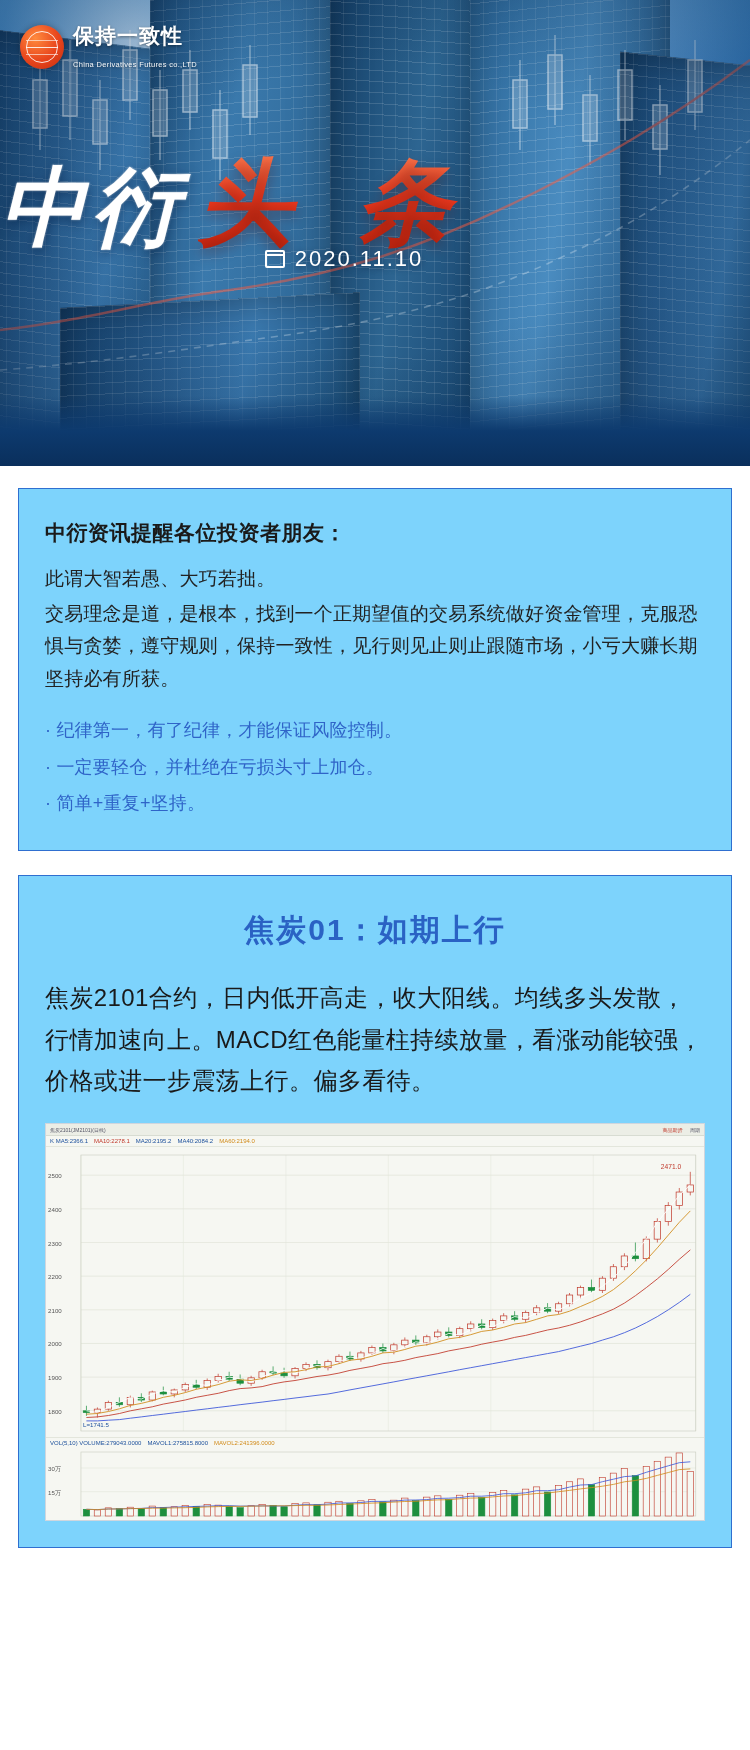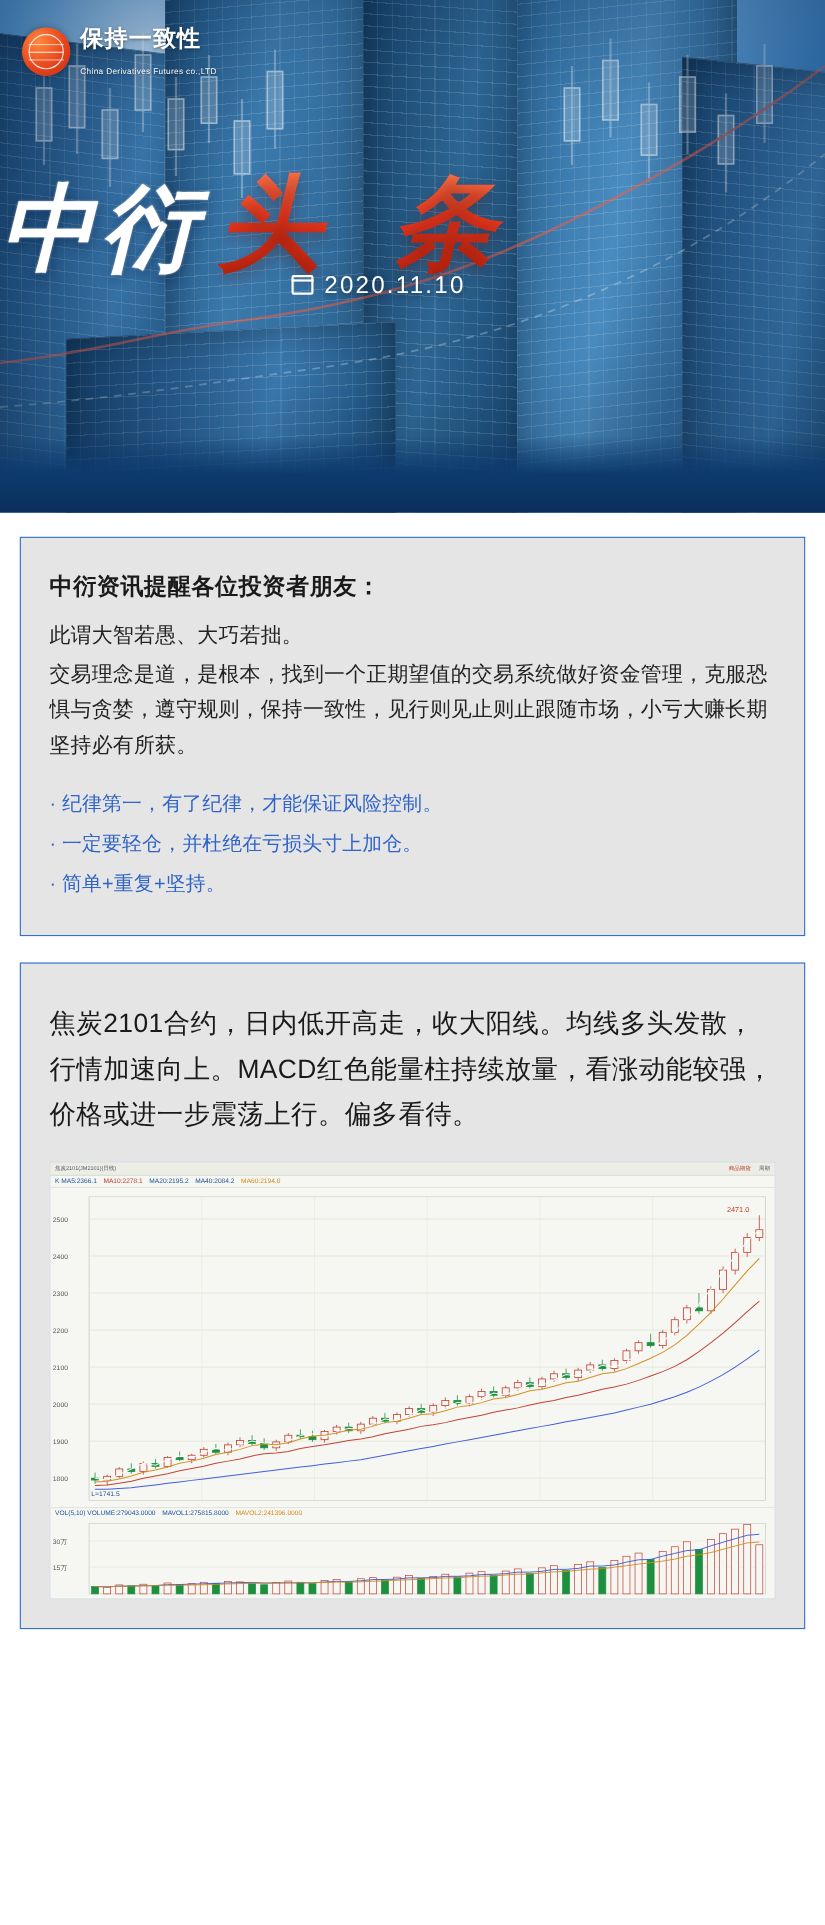--- a/index.html
+++ b/index.html
@@ -130,21 +130,21 @@
   }
   .cal-icon::before {
     content: ""; position: absolute; left: -2px; top: 2px; width: 20px; height: 2px; background: #fff;
   }
 
   
   .card {
     position: relative;
     margin: 22px 18px 0 18px;
     border: 1px solid #2f6fd0;
-    background: #e5e5e5;
+    background: #7dd3fc;
     padding: 30px 26px 28px 26px;
   }
   .card .corner {
     position: absolute; width: 14px; height: 14px; border: 0 solid #2f6fd0;
   }
   .c-tl { left: 8px; top: 8px; border-left-width: 2px; border-top-width: 2px; }
   .c-tr { right: 8px; top: 8px; border-right-width: 2px; border-top-width: 2px; }
   .c-bl { left: 8px; bottom: 8px; border-left-width: 2px; border-bottom-width: 2px; }
   .c-br { right: 8px; bottom: 8px; border-right-width: 2px; border-bottom-width: 2px; }
 
@@ -288,20 +288,21 @@
       <div class="bullet">· 简单+重复+坚持。</div>
     </div>
   </div>
 
   <div class="card card2">
     <span class="corner c-tl"></span>
     <span class="corner c-tr"></span>
     <span class="corner c-bl"></span>
     <span class="corner c-br"></span>
 
+    <div class="headline">焦炭01：如期上行</div>
     <div class="body-text">焦炭2101合约，日内低开高走，收大阳线。均线多头发散，行情加速向上。MACD红色能量柱持续放量，看涨动能较强，价格或进一步震荡上行。偏多看待。</div>
 
     <div class="chart-wrap">
       <div class="chart-topbar">
         <span>焦炭2101(JM2101)(日线)</span>
         <span>
           <span style="color:#c0392b">商品期货</span>
           <span style="margin-left:6px">周期</span>
         </span>
       </div>

